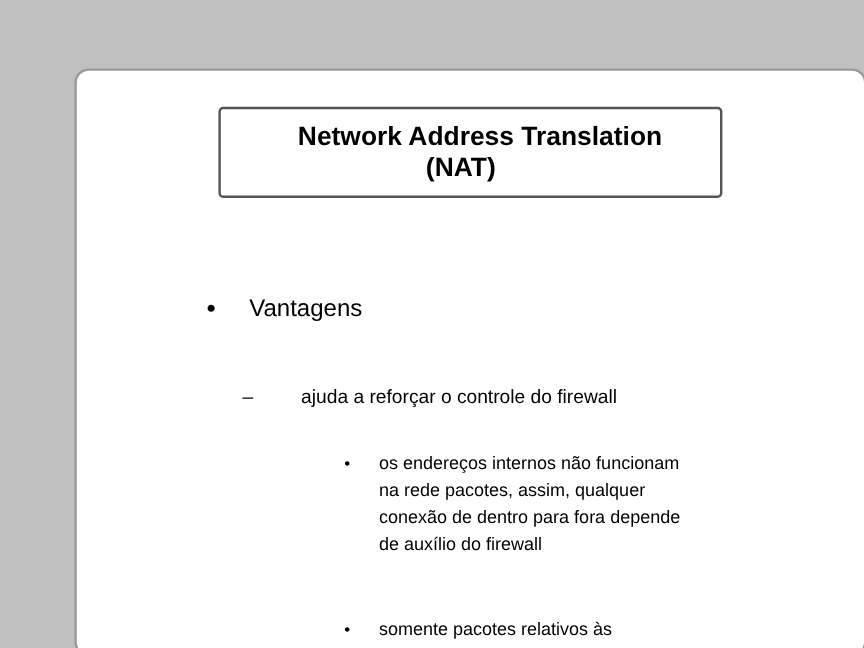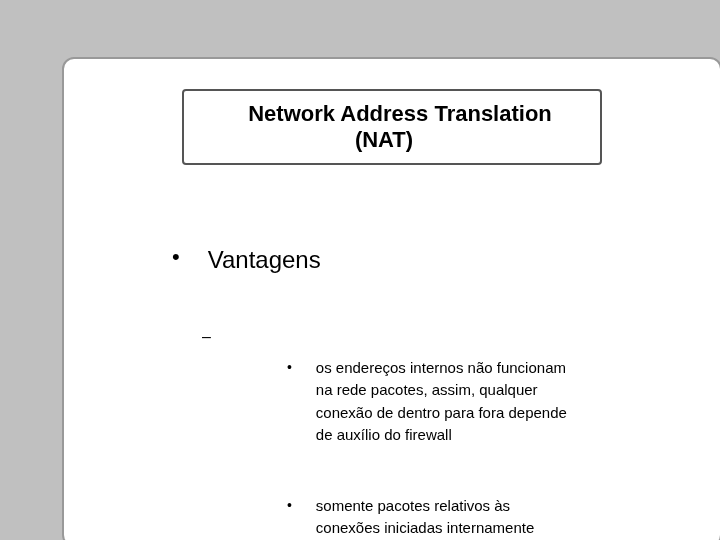--- a/index.html
+++ b/index.html
@@ -57,21 +57,21 @@
     }
 
     .bullet-dot {
       font-size: 22px;
       margin-right: 12px;
       line-height: 1.3;
       color: #000;
     }
 
     .main-bullet-text {
-      font-size: 24px;
+      font-size: 20px;
       color: #000;
       line-height: 1.4;
     }
 
     .sub-list {
       margin-left: 30px;
       margin-top: 6px;
       margin-bottom: 6px;
     }
 
@@ -142,20 +142,21 @@
     <div class="main-bullet">
       <span class="bullet-dot">•</span>
       <span class="main-bullet-text">Vantagens</span>
     </div>
 
     <div class="sub-list">
 
       <div class="sub-item">
         <span class="dash">–</span>
         <div>
+          <span class="sub-item-text">ajuda a reforçar o controle do firewall</span>
           <div class="sub-sub-list">
             <div class="sub-sub-item">
               <span class="sub-bullet">•</span>
               <span class="sub-sub-text">os endereços internos não funcionam na rede pacotes, assim, qualquer conexão de dentro para fora depende de auxílio do firewall</span>
             </div>
             <div class="sub-sub-item">
               <span class="sub-bullet">•</span>
               <span class="sub-sub-text">somente pacotes relativos às conexões iniciadas internamente conseguem vir da rede externa</span>
             </div>
           </div>

